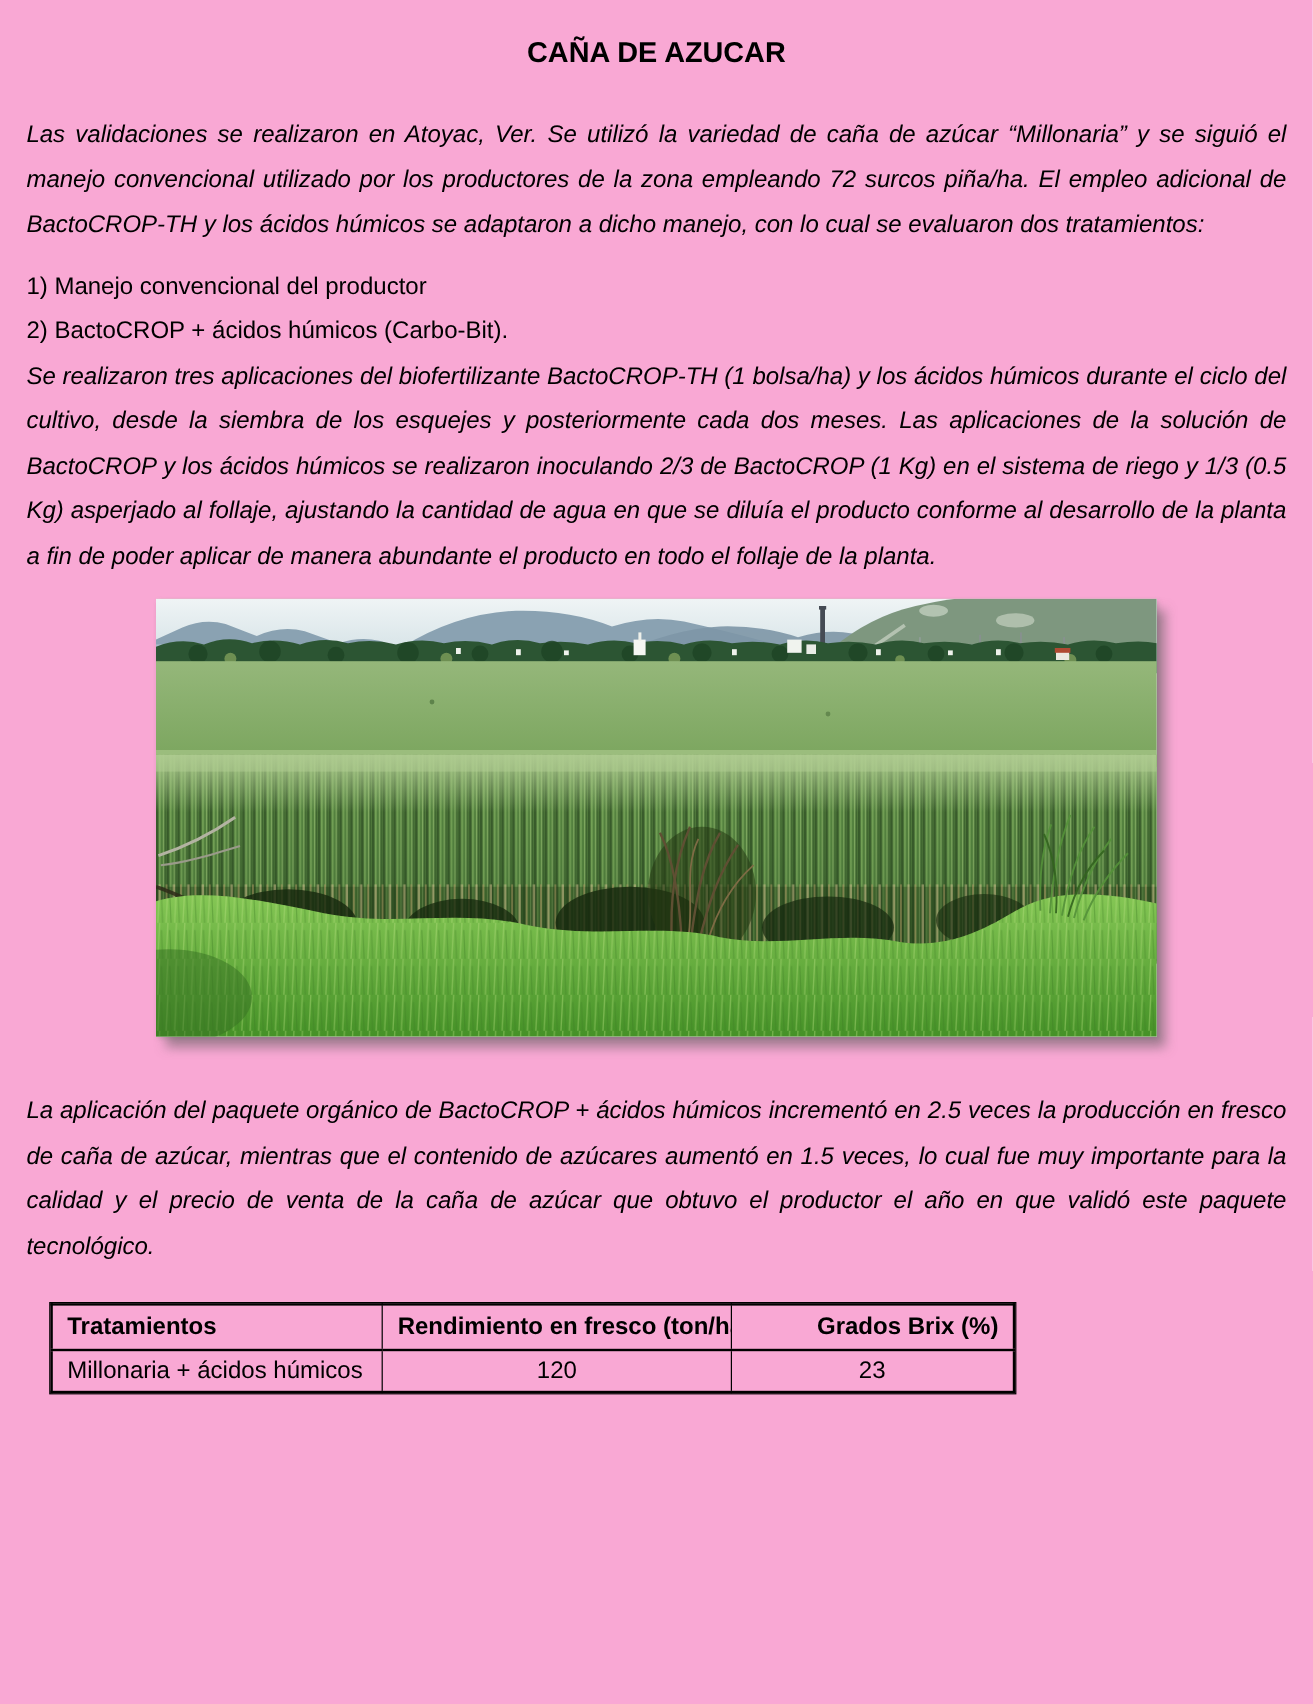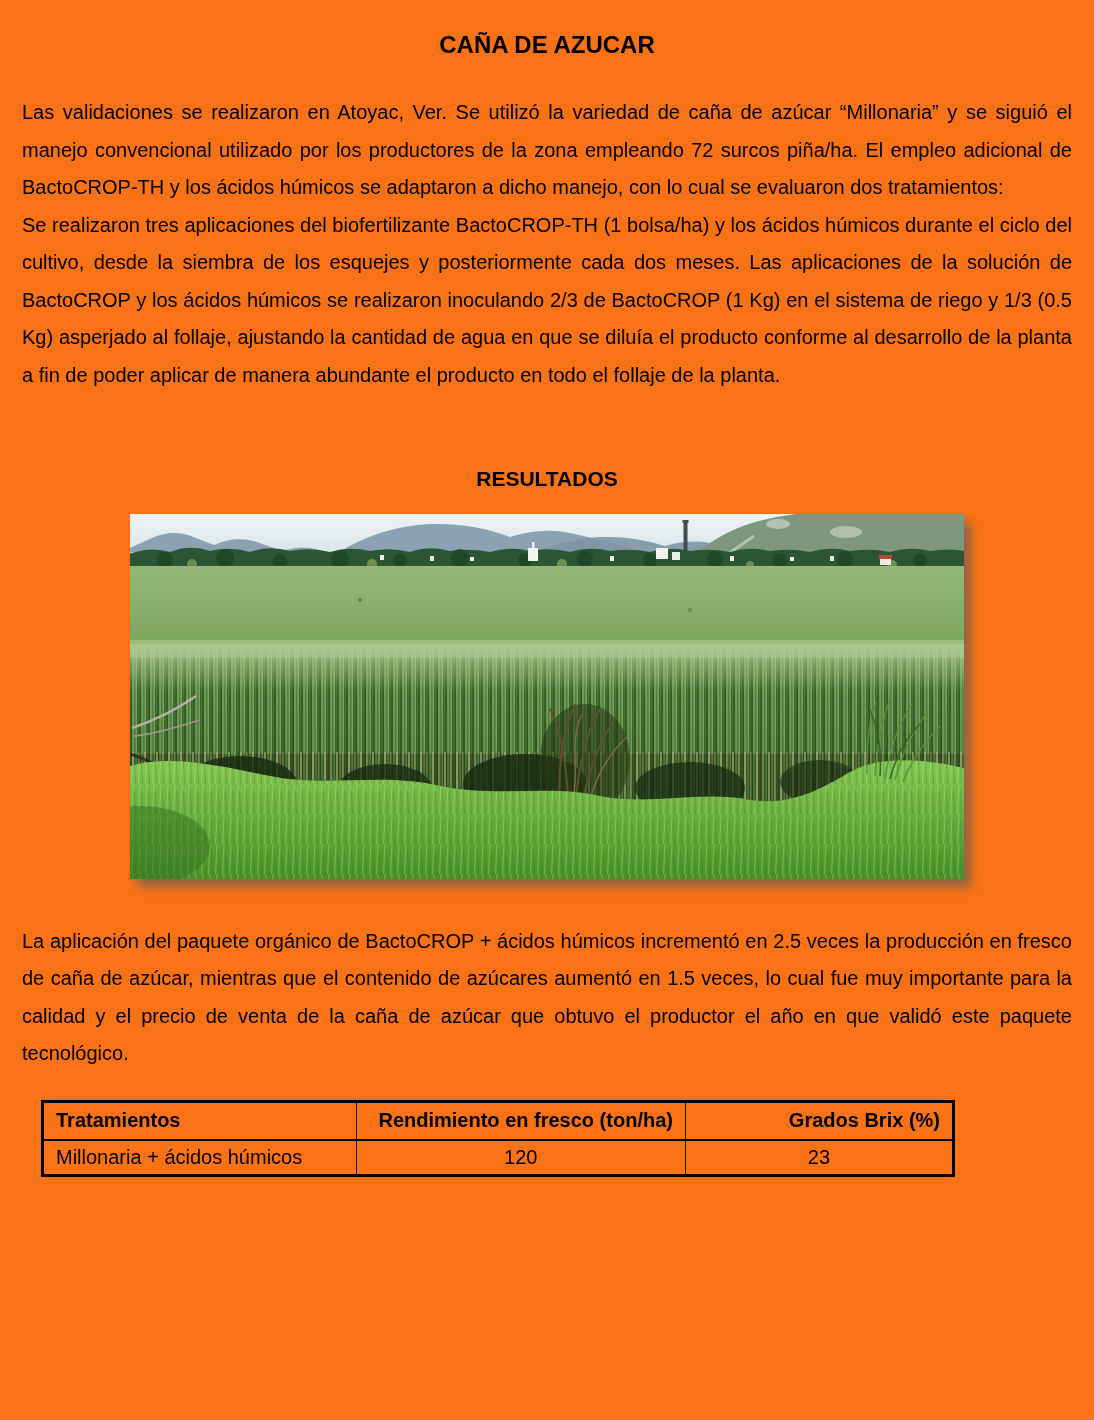--- a/index.html
+++ b/index.html
@@ -2,34 +2,35 @@
 <html><head>
 <meta charset="utf-8">
 <style>
   html,body{margin:0;padding:0;background:#ffffff;}
   .page{
     position:relative;
     width:1094px;height:1420px;
     margin:0 auto;
     box-sizing:border-box;
     padding:30px 22px 0 22px;
-    background:#f97316;
+    background:#f9a8d4;
     overflow:hidden;
     font-family:"Liberation Sans", sans-serif;
     color:#000000;
   }
   h1.doc-title{
     font-size:24px;line-height:30px;
     font-weight:bold;text-align:center;
     margin:0;
   }
   p.para{
     font-size:20px;line-height:37.5px;
     text-align:justify;
     margin:0;
+    font-style:italic;
   }
   #intro{margin-top:34px;}
   .treat-list{margin-top:14px;font-size:20px;line-height:37.5px;}
   #methods{}
   h2.results-heading{
     font-size:21px;line-height:37.5px;
     font-weight:bold;text-align:center;
     margin:66px 0 0 0;
   }
   figure.photo{
@@ -38,21 +39,21 @@
     padding:0;
     box-shadow:8px 9px 9px rgba(90,90,90,.55), 2px 2px 4px rgba(120,120,120,.35);
     background:#cfe0c9;
     overflow:hidden;
   }
   figure.photo svg{display:block;}
   #results-text{margin-top:44px;}
   table.results{
     border-collapse:collapse;
     margin:28px 0 0 20px;
-    width:912px;
+    width:804px;
     table-layout:fixed;
     font-size:20px;
   }
   table.results th, table.results td{
     border:1.5px solid #000;
     text-align:center;
     vertical-align:middle;
     padding:2px 12px;
     overflow:hidden;white-space:nowrap;
   }
@@ -63,24 +64,27 @@
 </style>
 </head>
 <body>
 
 <div class="page">
 
   <h1 class="doc-title">CAÑA DE AZUCAR</h1>
 
   <p class="para" id="intro">Las validaciones se realizaron en Atoyac, Ver. Se utilizó la variedad de caña de azúcar “Millonaria” y se siguió el manejo convencional utilizado por los productores de la zona empleando 72 surcos piña/ha. El empleo adicional de BactoCROP-TH y los ácidos húmicos se adaptaron a dicho manejo, con lo cual se evaluaron dos tratamientos:</p>
 
+  <div class="treat-list">
+    <div>1) Manejo convencional del productor</div>
+    <div>2) BactoCROP + ácidos húmicos (Carbo-Bit).</div>
+  </div>
 
   <p class="para" id="methods">Se realizaron tres aplicaciones del biofertilizante BactoCROP-TH (1 bolsa/ha) y los ácidos húmicos durante el ciclo del cultivo, desde la siembra de los esquejes y posteriormente cada dos meses. Las aplicaciones de la solución de BactoCROP y los ácidos húmicos se realizaron inoculando 2/3 de BactoCROP (1 Kg) en el sistema de riego y 1/3 (0.5 Kg) asperjado al follaje, ajustando la cantidad de agua en que se diluía el producto conforme al desarrollo de la planta a fin de poder aplicar de manera abundante el producto en todo el follaje de la planta.</p>
 
-  <h2 class="results-heading">RESULTADOS</h2>
 
   <figure class="photo">
     <svg width="834" height="365" viewBox="0 0 834 365" xmlns="http://www.w3.org/2000/svg">
       <defs>
         <linearGradient id="gSky" x1="0" y1="0" x2="0" y2="1">
           <stop offset="0" stop-color="#eff4f5"></stop>
             <stop offset="1" stop-color="#cddde2"></stop>
         </linearGradient>
         <linearGradient id="gField" x1="0" y1="0" x2="0" y2="1">
           <stop offset="0" stop-color="#95b77a"></stop>

